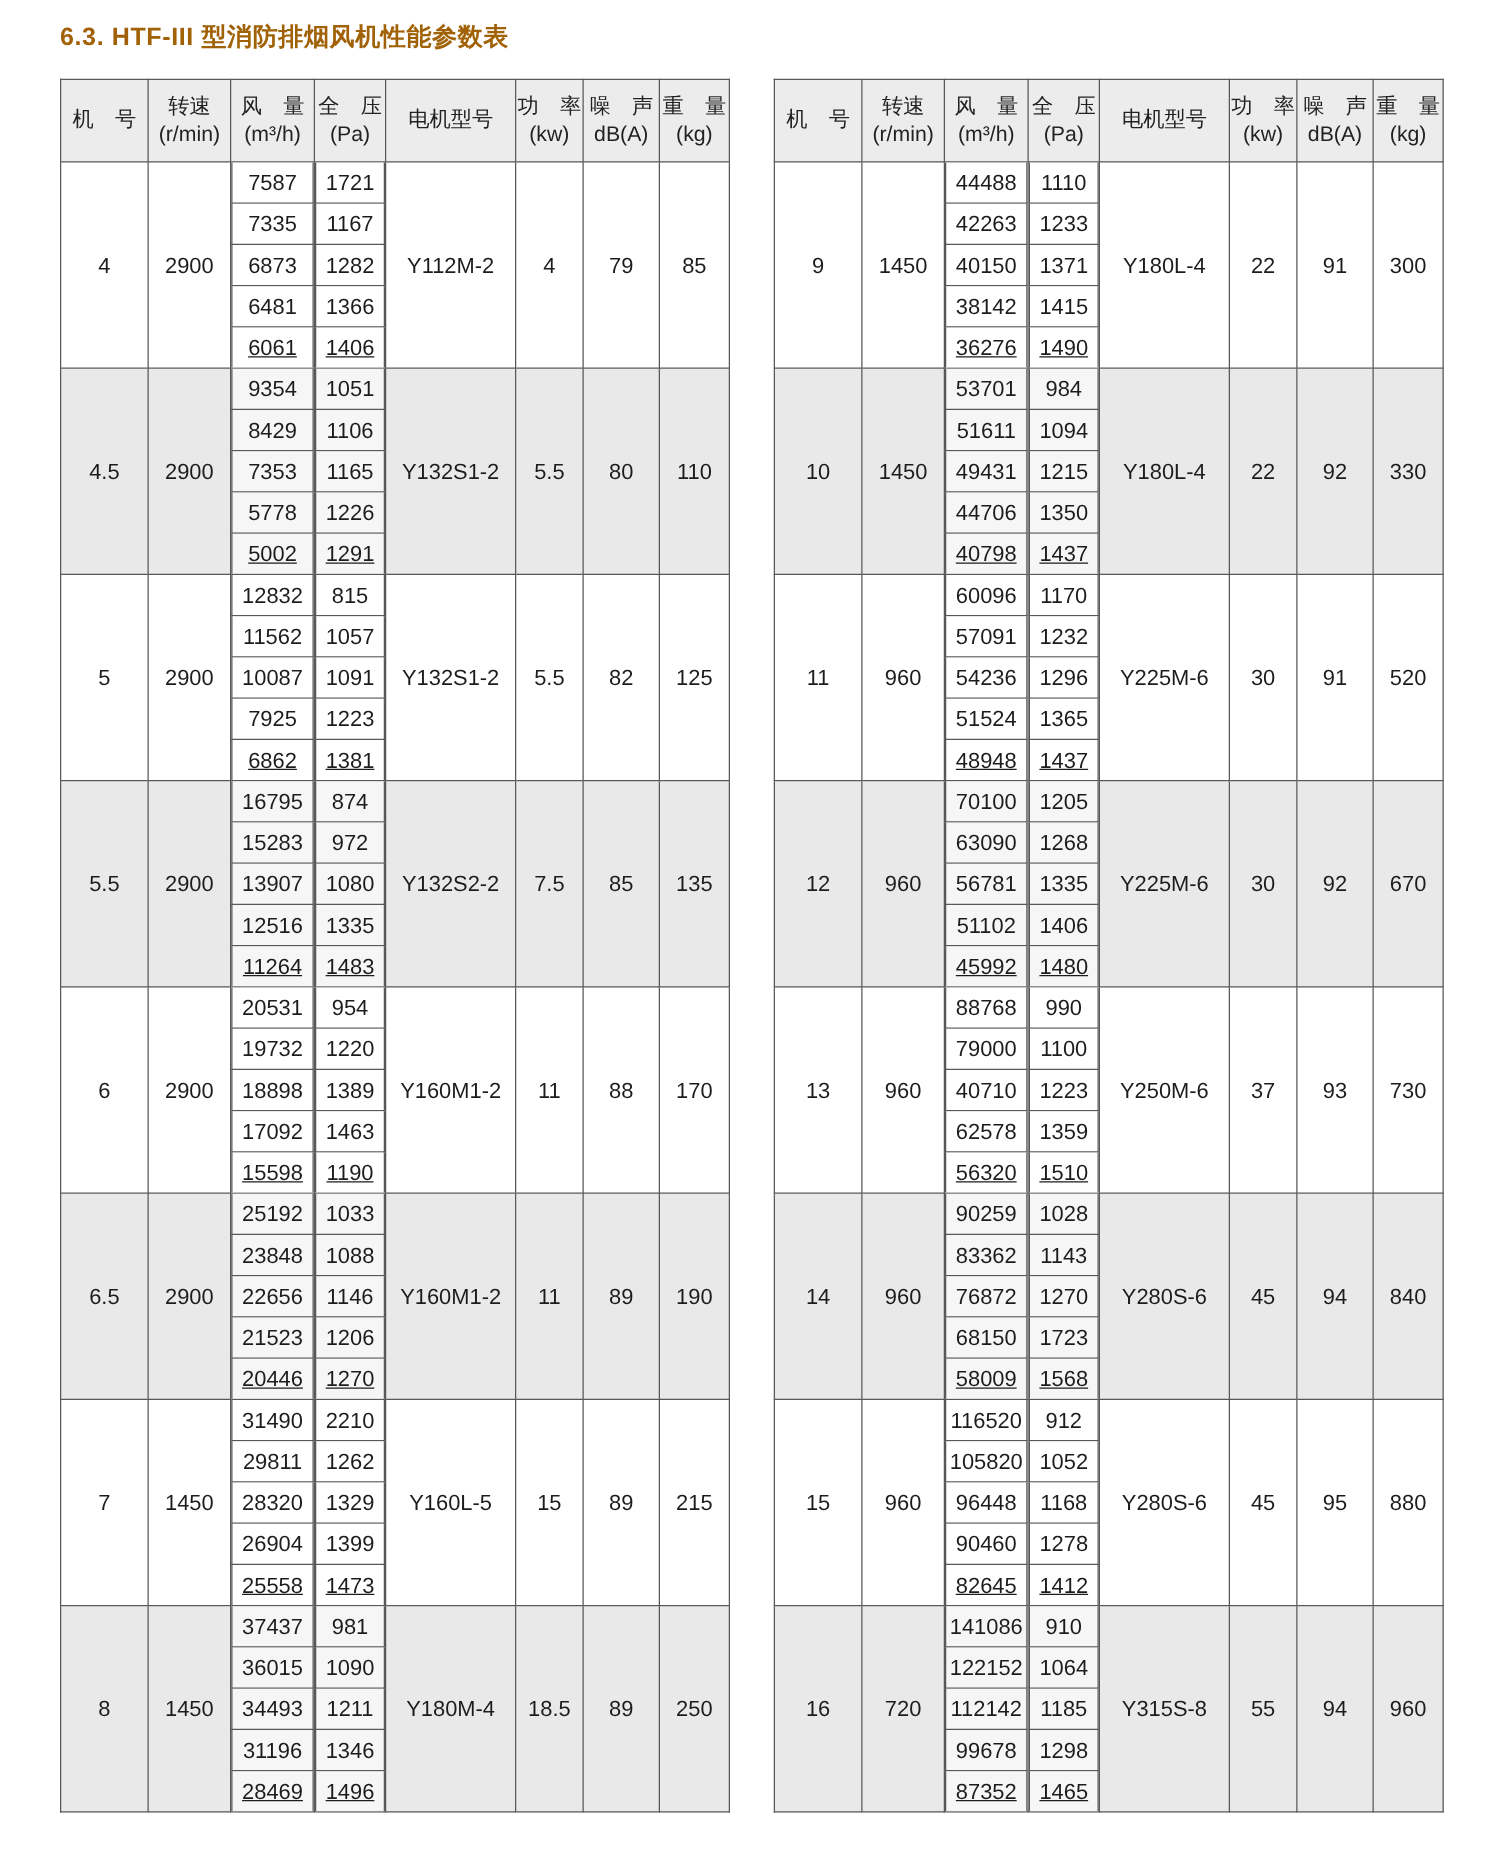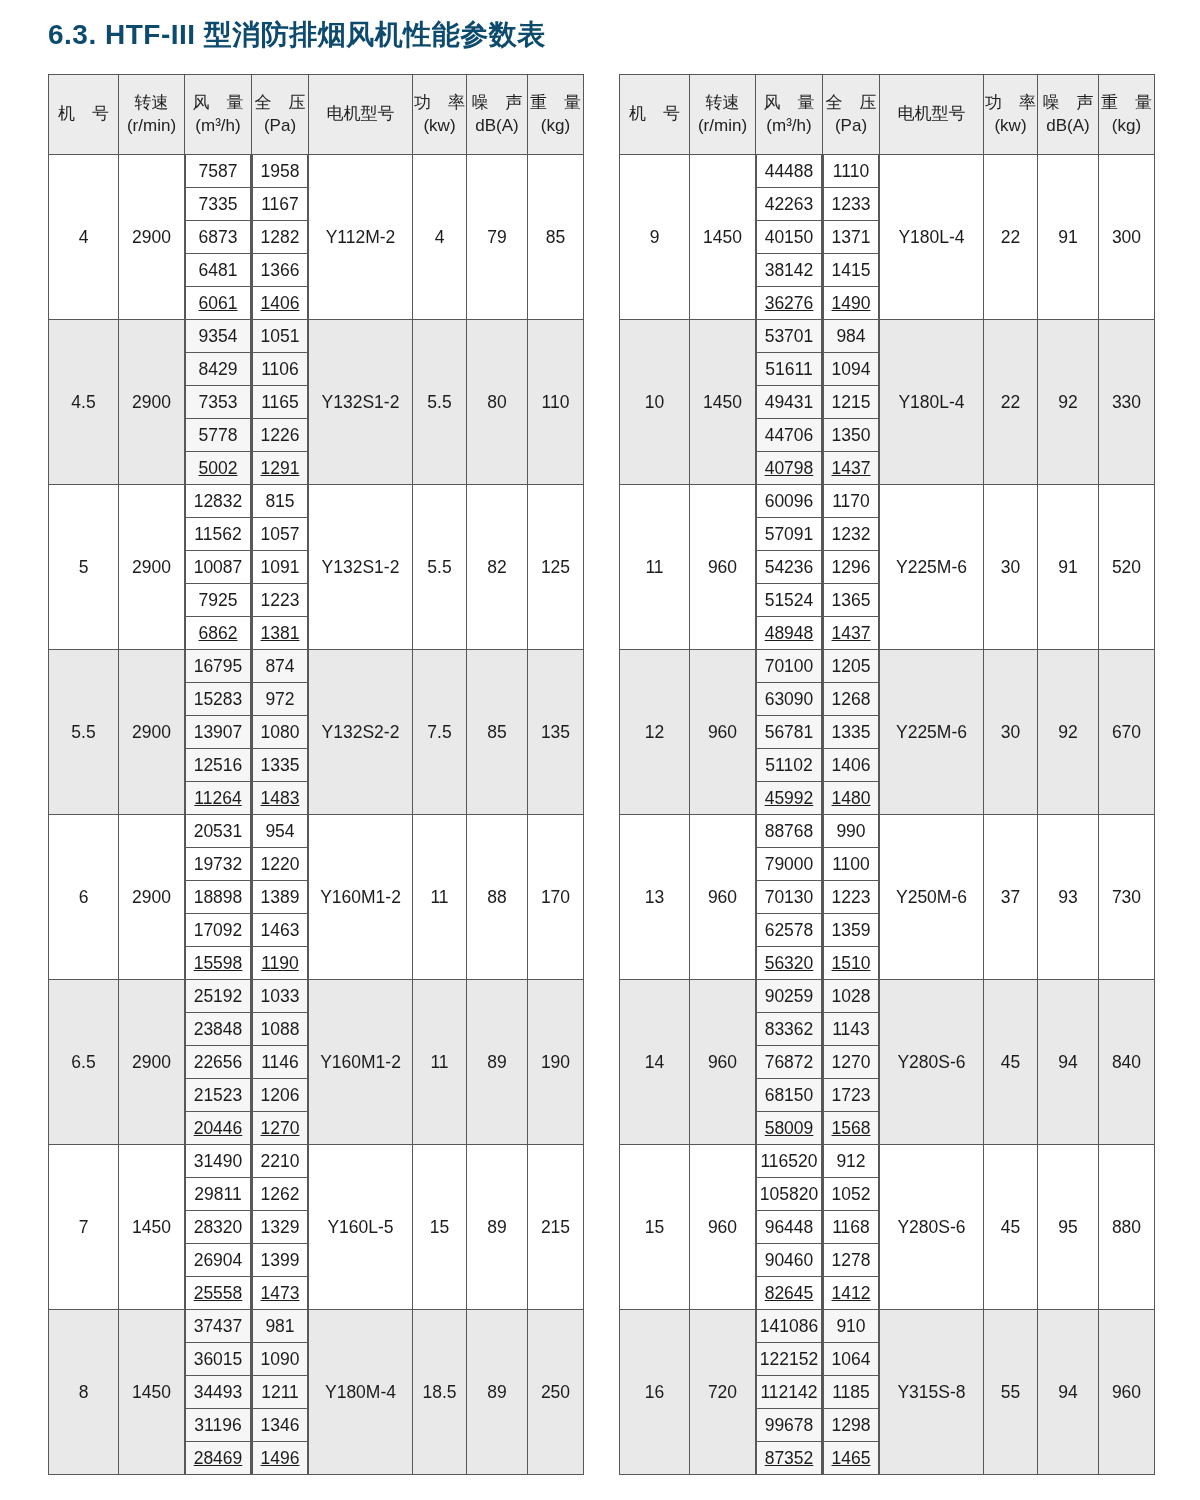--- a/index.html
+++ b/index.html
@@ -13,45 +13,45 @@
     color: #1c1c1c;
     -webkit-font-smoothing: antialiased;
   }
   .page {
     box-sizing: border-box;
     width: 1200px;
     height: 1500px;
     padding: 16px 47px 0 48px;
   }
   .page-title {
-    font-size: 28px;
+    font-size: 20px;
     font-weight: 600;
     letter-spacing: 0.5px;
-    color: #0c4a6e;
+    color: #a16207;
     margin: 0 0 20px 0;
     white-space: nowrap;
   }
   .tables {
     display: flex;
     gap: 35px;
     align-items: flex-start;
   }
   table.fan {
     border-collapse: collapse;
     table-layout: fixed;
     width: 535px;
   }
   table.fan th,
   table.fan td {
     border: 1.5px solid #585858;
     padding: 0;
     text-align: center;
     vertical-align: middle;
   }
-  thead tr { height: 80px; }
+  thead tr { height: 66px; }
   thead th {
     background: #ececec;
     font-weight: 400;
     font-size: 17px;
     color: #222222;
   }
   thead th .hline { line-height: 1.3; white-space: nowrap; }
   tbody tr { height: 164px; }
   tbody td {
     font-size: 17.5px;
@@ -140,21 +140,21 @@
               <div class="vstack">
                 <div class="vbox">7587</div>
                 <div class="vbox">7335</div>
                 <div class="vbox">6873</div>
                 <div class="vbox">6481</div>
                 <div class="vbox">6061</div>
               </div>
             </td>
             <td class="vcol">
               <div class="vstack">
-                <div class="vbox">1958</div>
+                <div class="vbox">1721</div>
                 <div class="vbox">1167</div>
                 <div class="vbox">1282</div>
                 <div class="vbox">1366</div>
                 <div class="vbox">1406</div>
               </div>
             </td>
             <td>Y112M-2</td>
             <td>4</td>
             <td>79</td>
             <td>85</td>
@@ -494,21 +494,21 @@
             <td>92</td>
             <td>670</td>
           </tr>
           <tr class="white">
             <td>13</td>
             <td>960</td>
             <td class="vcol">
               <div class="vstack">
                 <div class="vbox">88768</div>
                 <div class="vbox">79000</div>
-                <div class="vbox">70130</div>
+                <div class="vbox">40710</div>
                 <div class="vbox">62578</div>
                 <div class="vbox">56320</div>
               </div>
             </td>
             <td class="vcol">
               <div class="vstack">
                 <div class="vbox">990</div>
                 <div class="vbox">1100</div>
                 <div class="vbox">1223</div>
                 <div class="vbox">1359</div>

